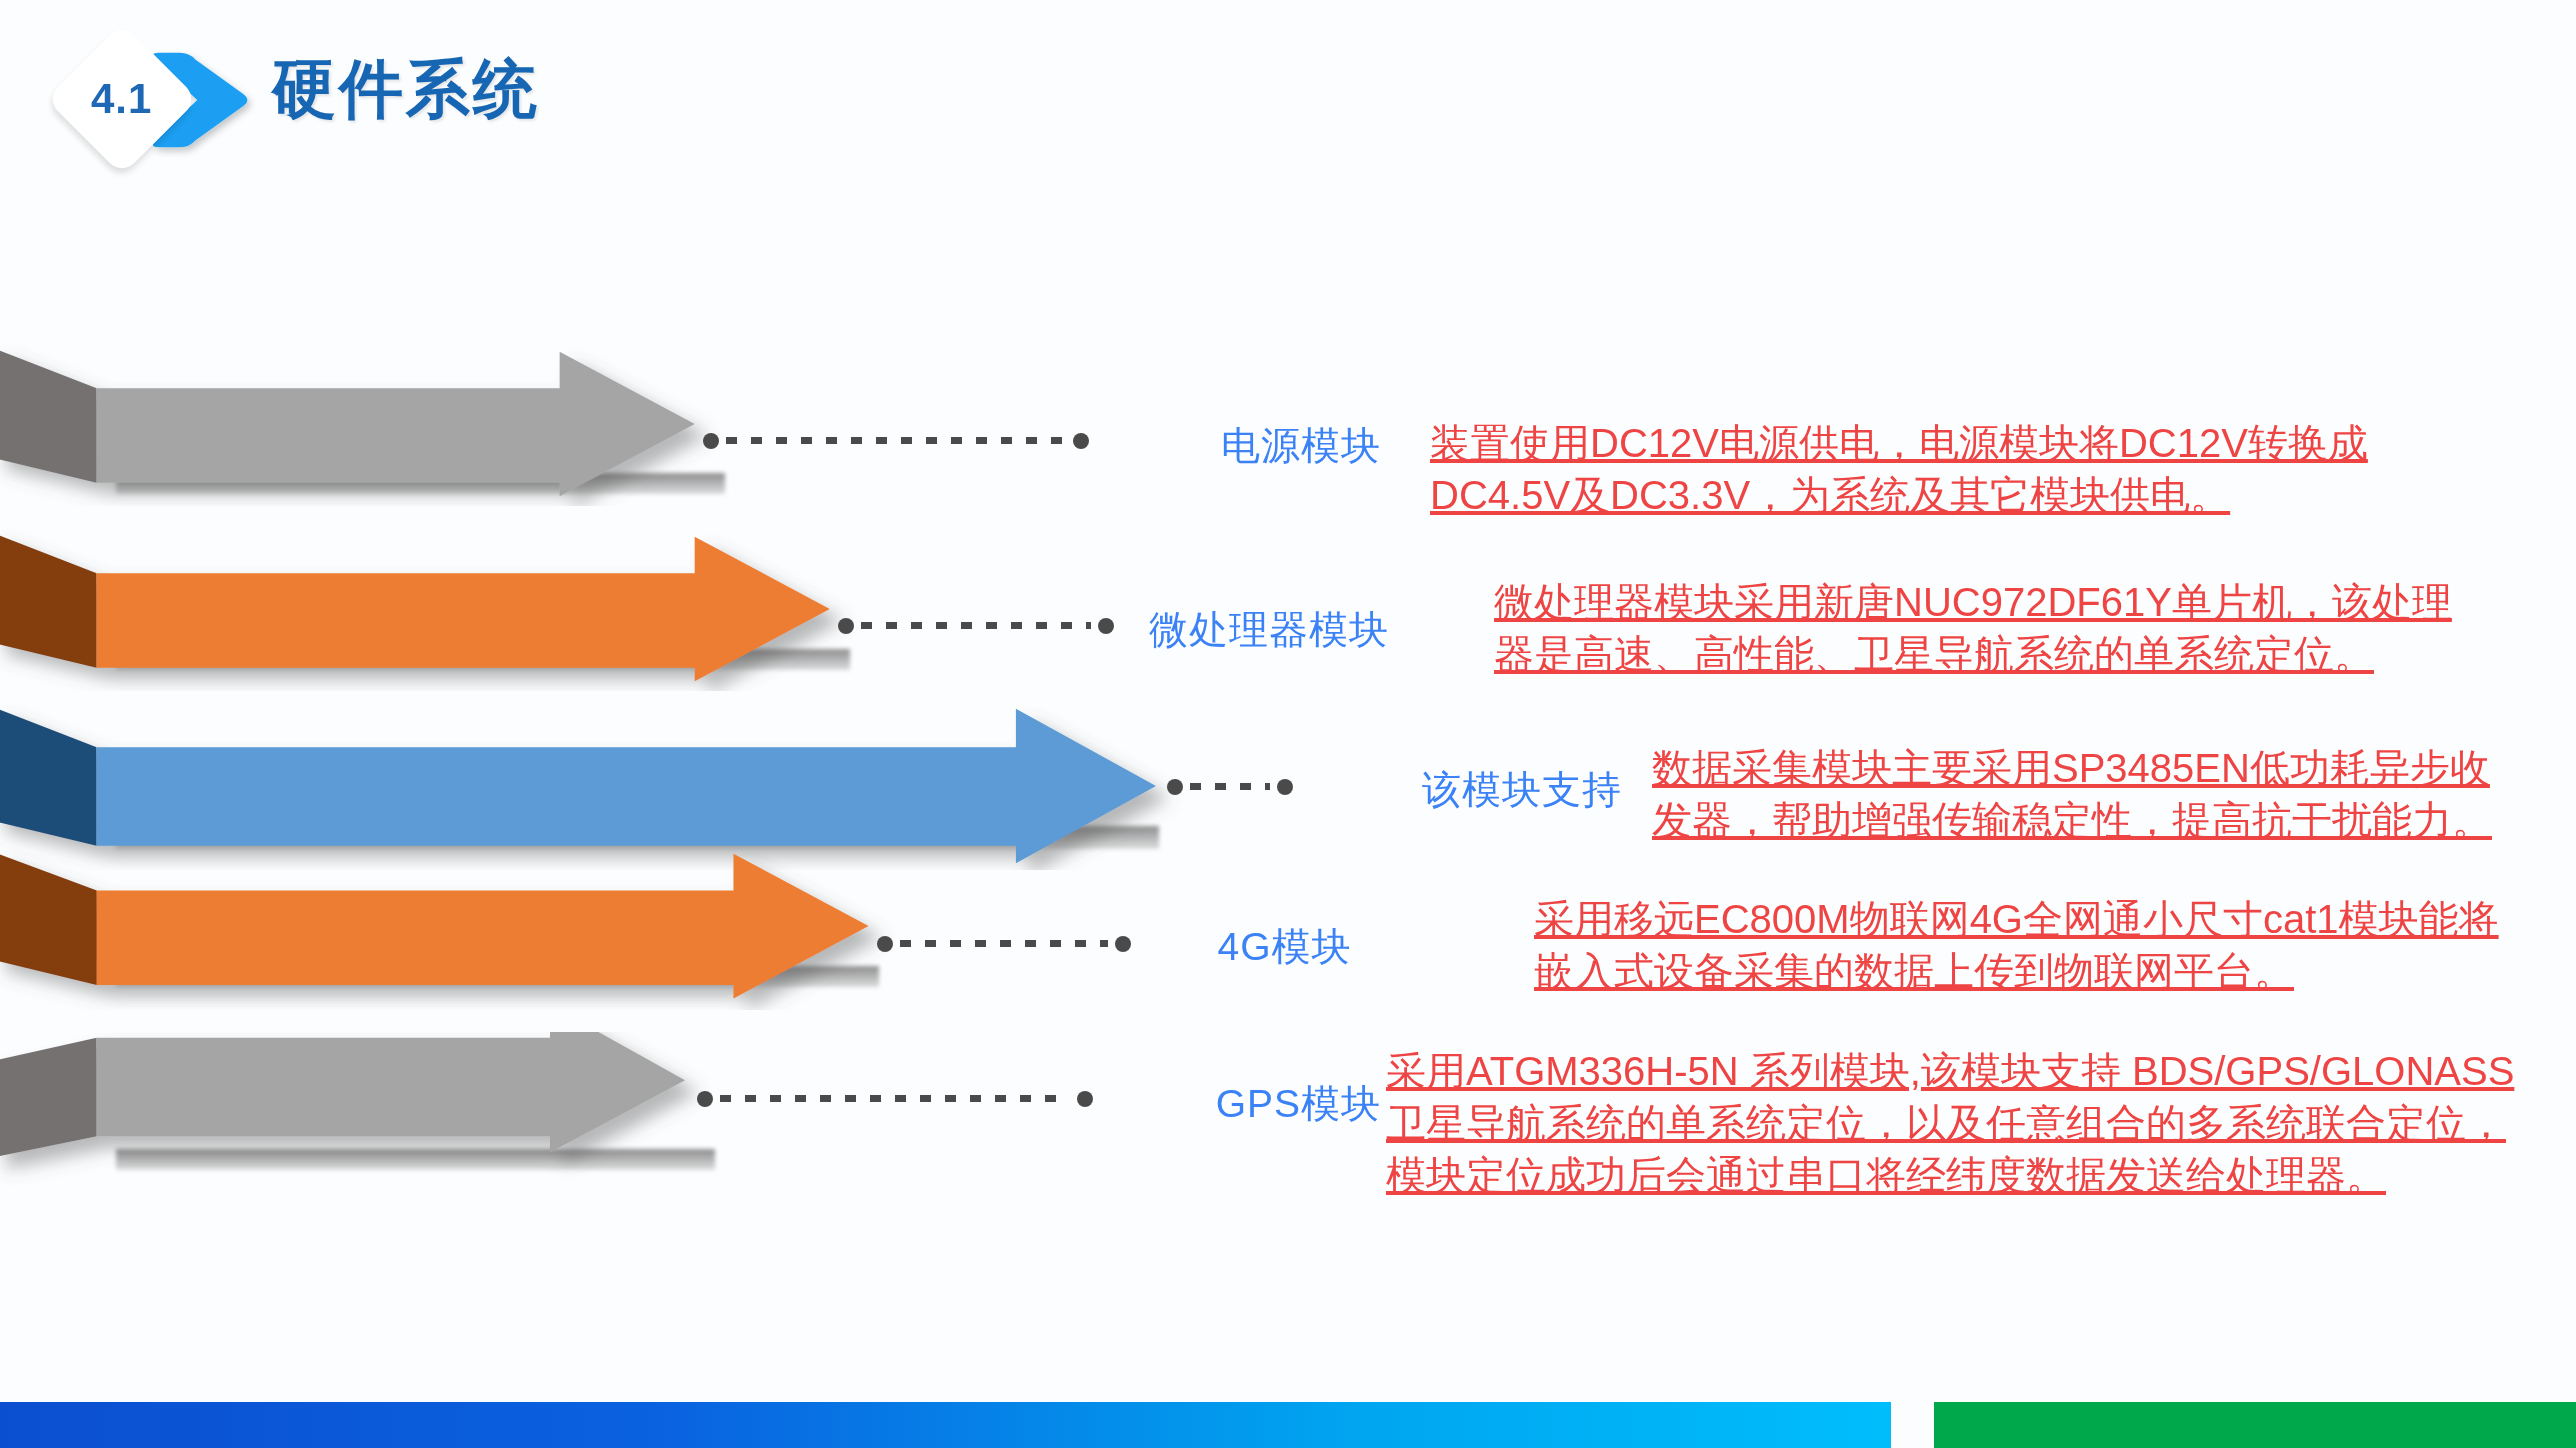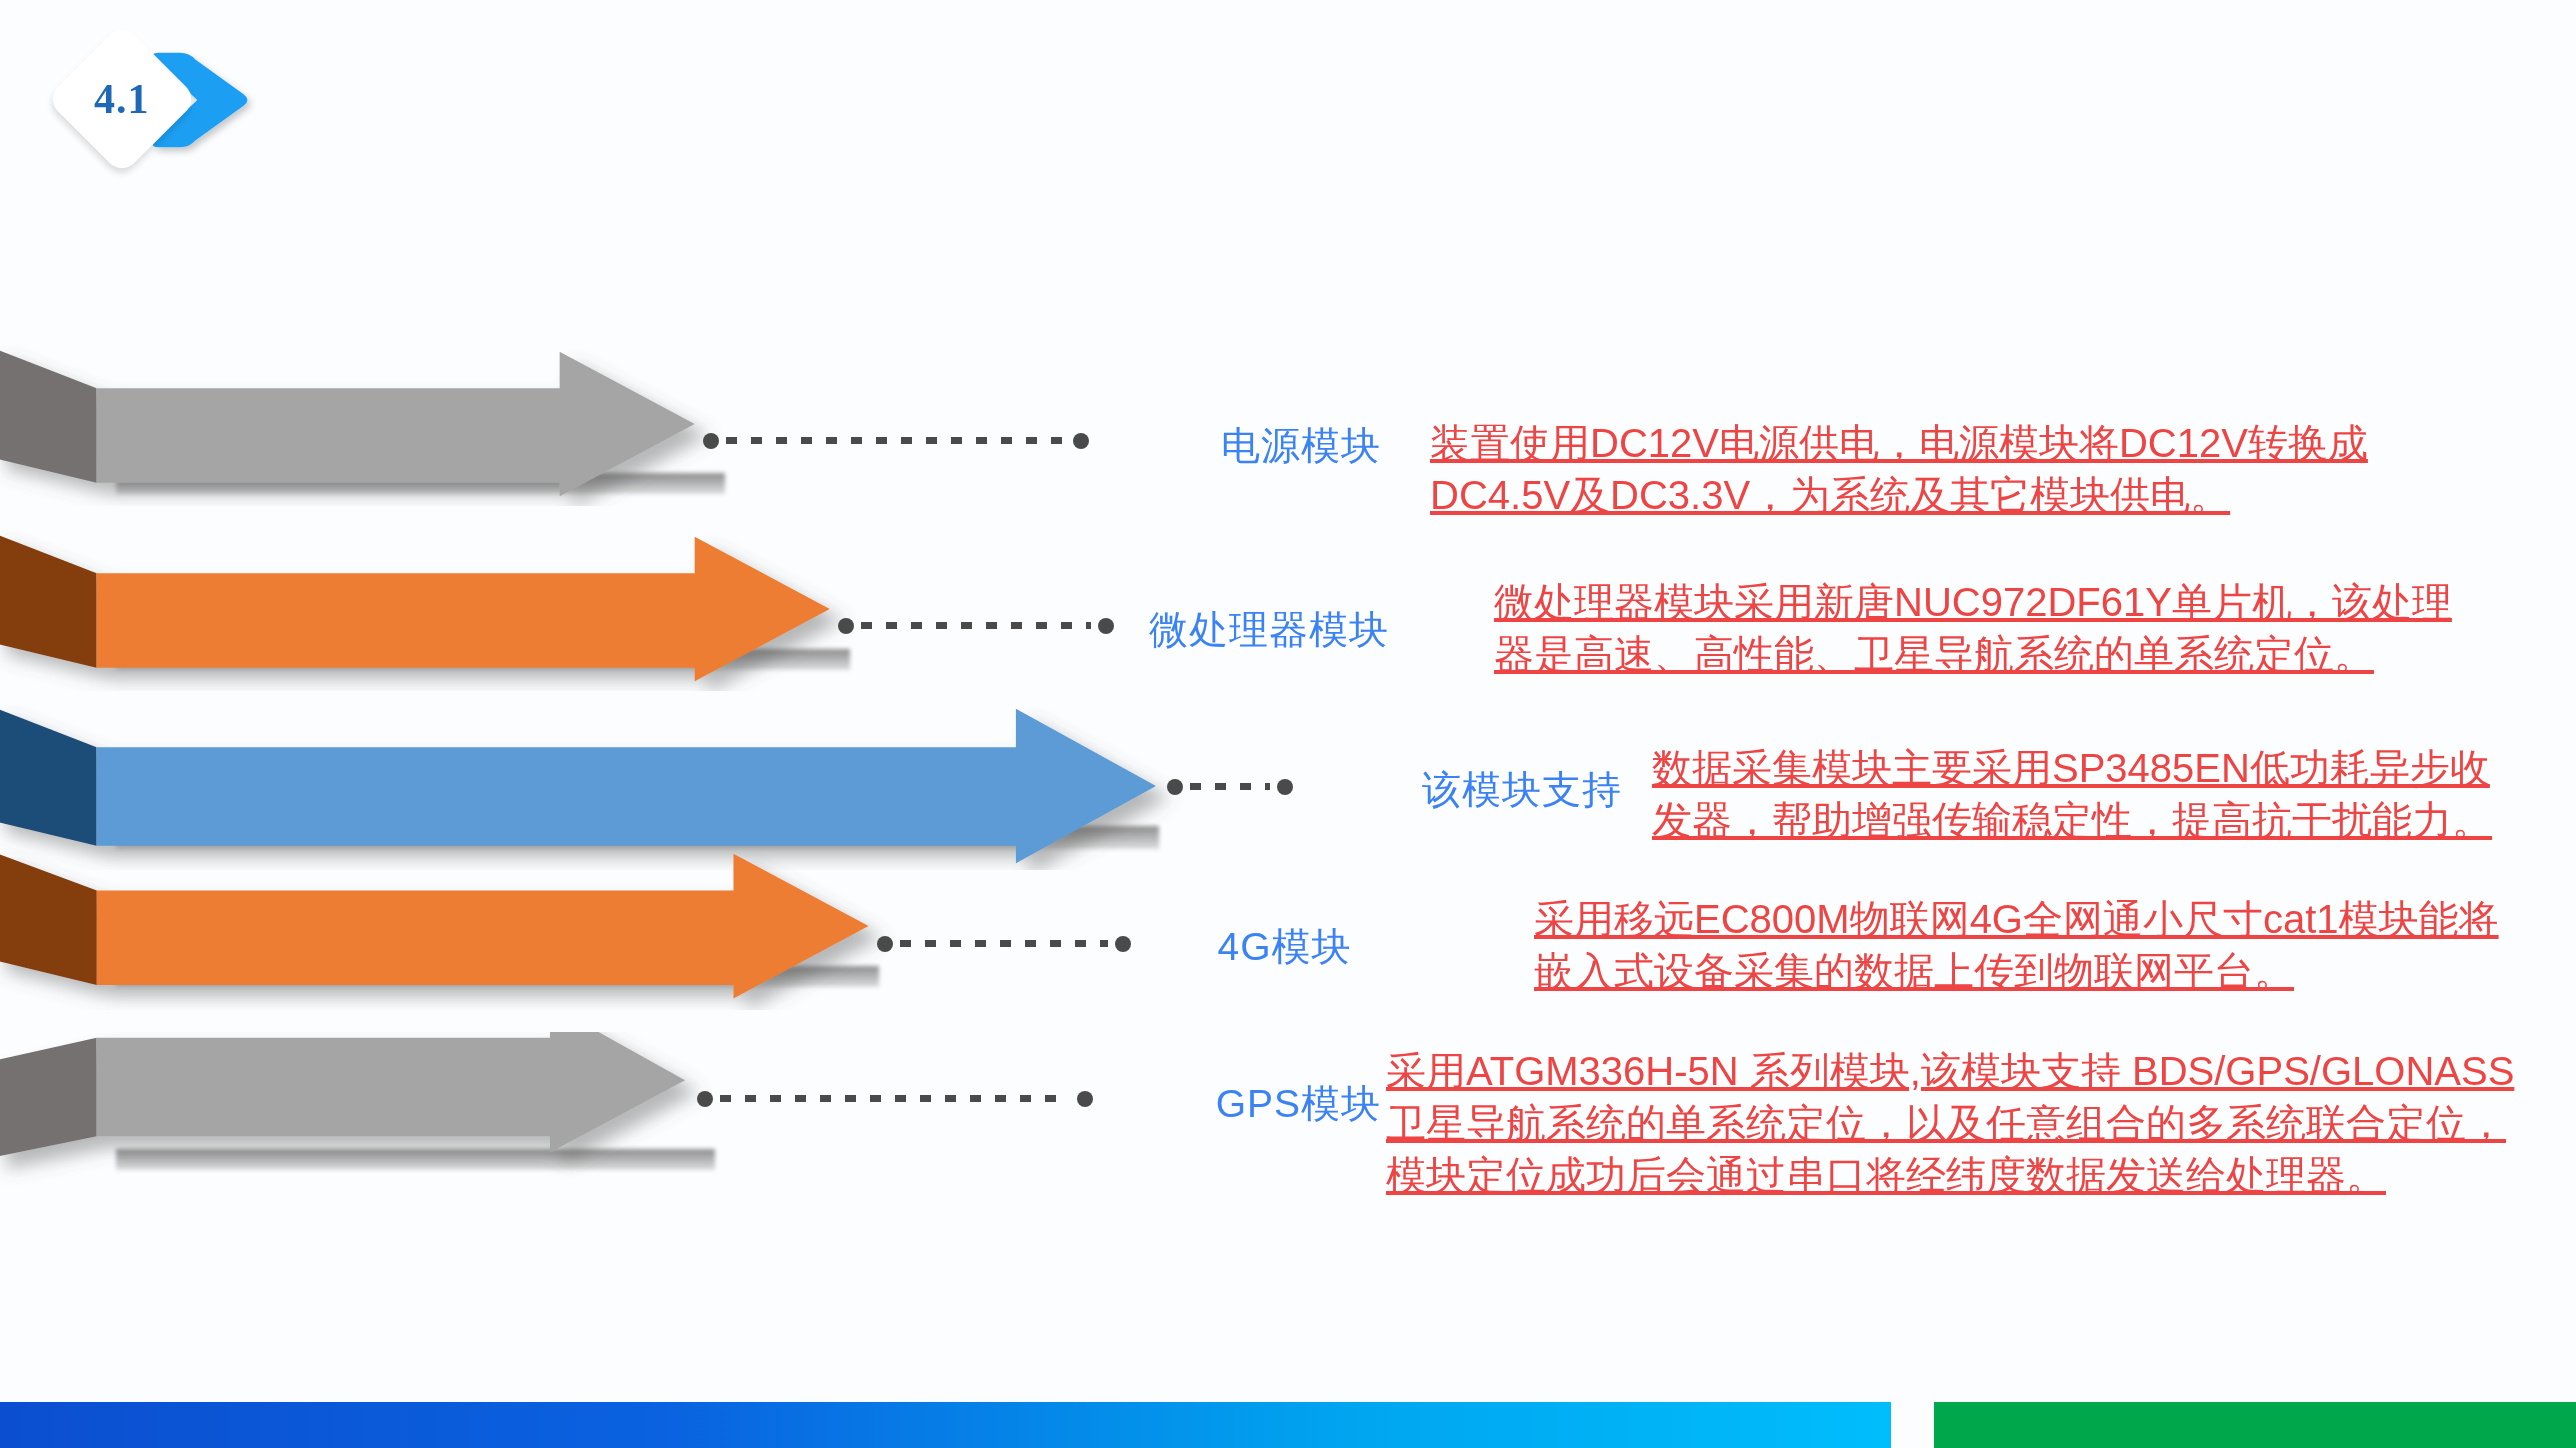--- a/index.html
+++ b/index.html
@@ -45,21 +45,21 @@
     position: absolute;
     left: 9.7px; top: 15.5px;
     width: 108px; height: 108px;
     display: flex;
     align-items: center;
     justify-content: center;
     color: #1f68b5;
     font-size: 42px;
     font-weight: bold;
     letter-spacing: 1px;
-    font-family: Liberation Serif, serif;
+    font-family: Liberation Sans, sans-serif;
   }
   #header-title {
     position: absolute;
     left: 272px;
     top: 46px;
     font-size: 64px;
     font-weight: bold;
     color: #1766b3;
     letter-spacing: 2.9px;
     white-space: nowrap;
@@ -149,20 +149,21 @@
       <defs>
         <filter id="chshadow" x="-30%" y="-30%" width="180%" height="180%">
           <feDropShadow dx="3" dy="4" stdDeviation="4" flood-color="#000" flood-opacity="0.22"></feDropShadow>
         </filter>
       </defs>
       <path d="M12 10 L34 10 Q44 10 50 17 L100 53 Q108 59 100 65 L50 101 Q44 108 34 108 L12 108 Q2 108 9 100 L52 59 L9 18 Q2 10 12 10 Z" fill="#1e9ff2" filter="url(#chshadow)"></path>
     </svg>
     <div class="badge-diamond"></div>
     <div class="badge-number">4.1</div>
   </div>
+  <div id="header-title">硬件系统</div>
 </div>
 
 <div class="row">
   <div class="shadow-bar" style="left:116px; top:473px; width:609px; height:21px;"></div>
   <div class="arrow" style="left:-7.7px; top:342px;">
     <svg width="734" height="164" viewBox="0 0 760 170">
       <defs>
         <filter id="sh1" x="-10%" y="-10%" width="130%" height="150%">
           <feDropShadow dx="14" dy="12" stdDeviation="9" flood-color="#555" flood-opacity="0.42"></feDropShadow>
         </filter>

